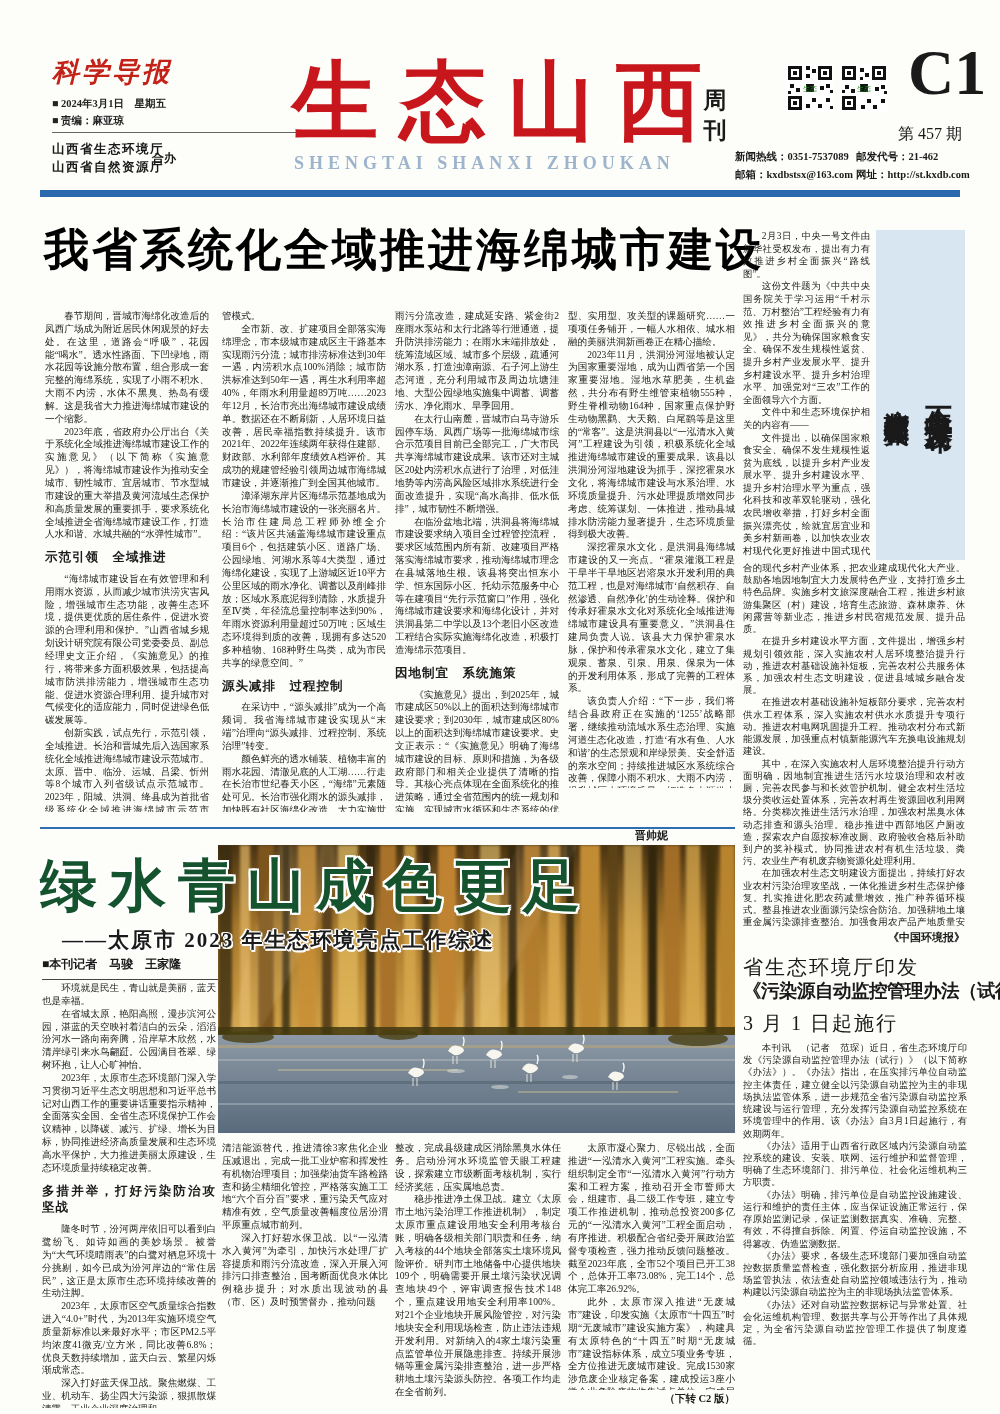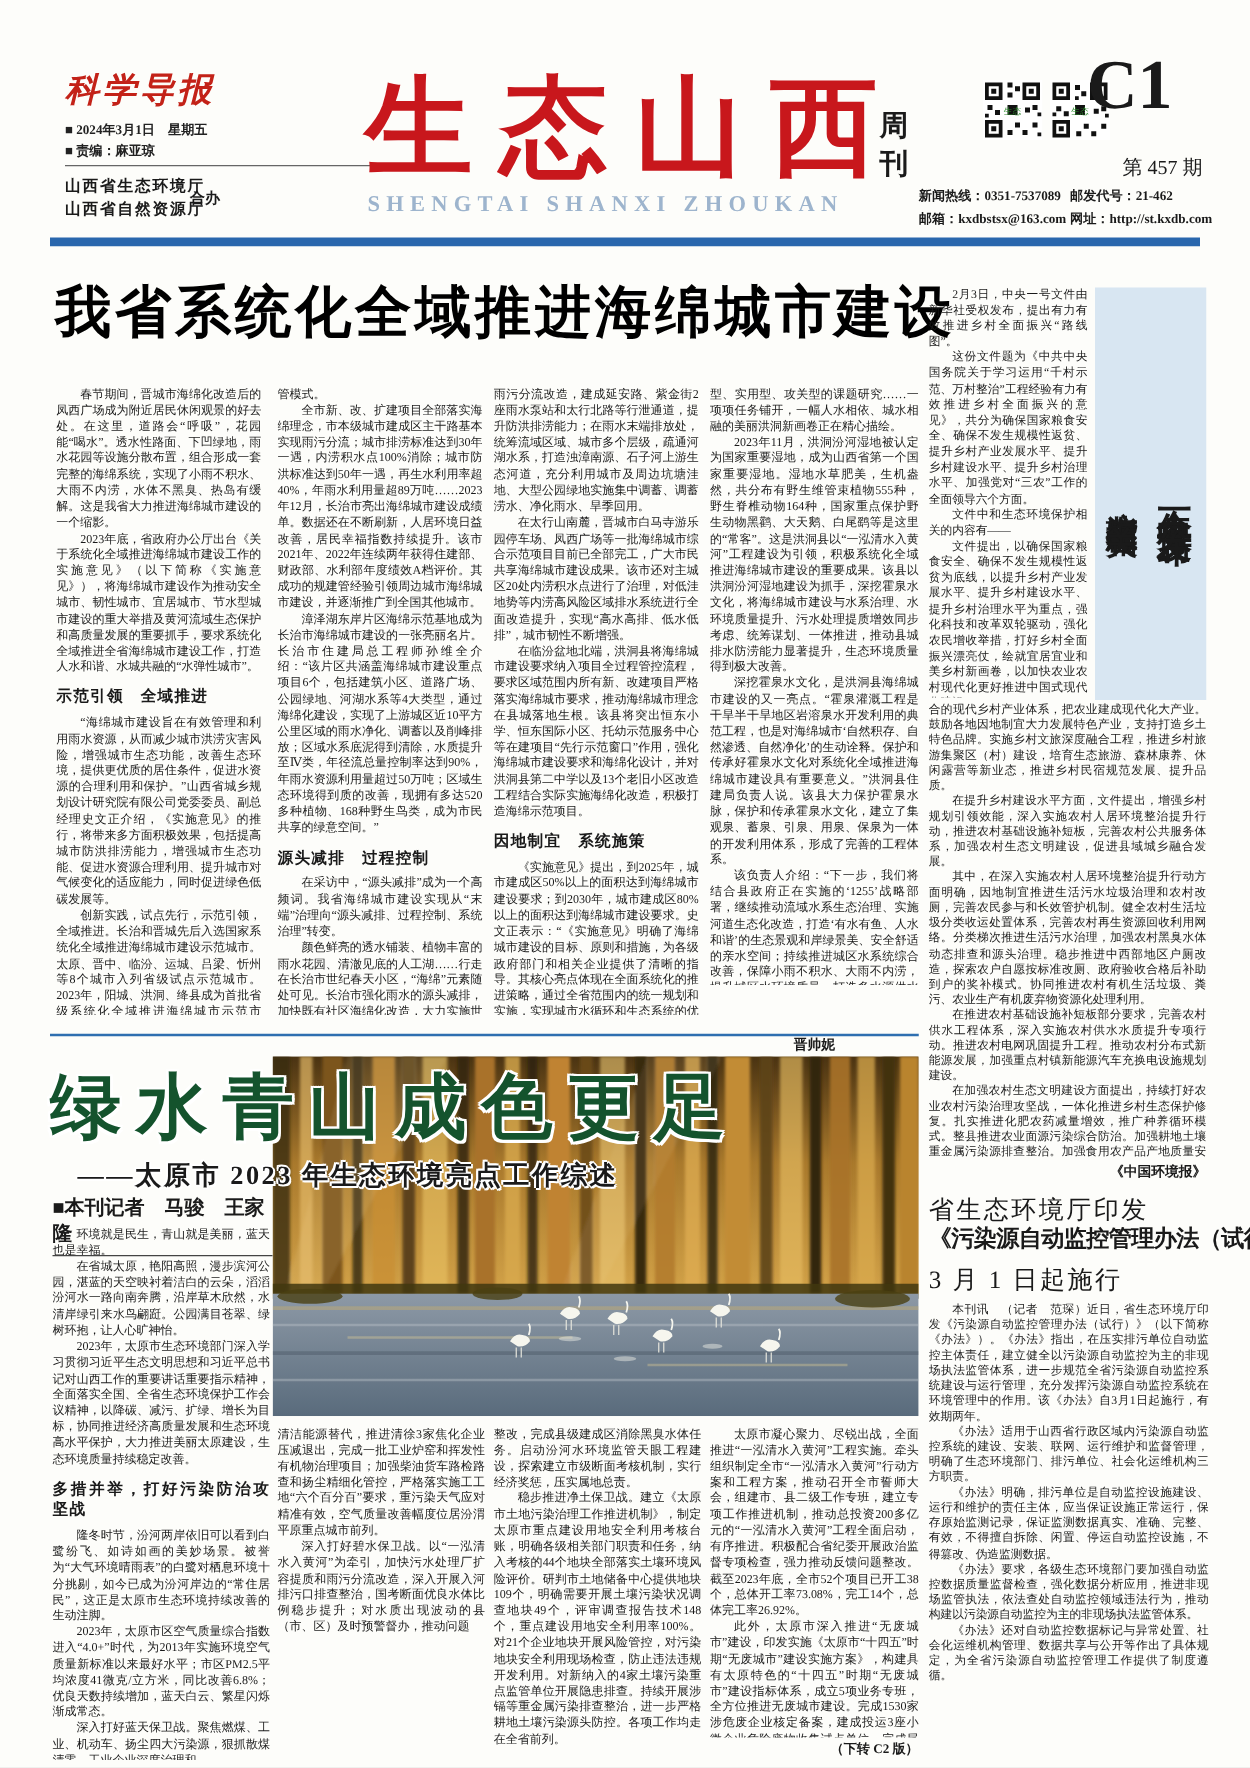--- a/index.html
+++ b/index.html
@@ -14,21 +14,21 @@
   .editor-line{left:52px;top:114px;font-size:10.5px;font-weight:bold;color:#222}
   .head-rule{left:52px;top:132px;width:290px;height:1px;background:#666}
   .org1{left:52px;top:141px;font-size:12.5px;font-weight:bold;letter-spacing:1.5px}
   .org2{left:52px;top:159px;font-size:12.5px;font-weight:bold;letter-spacing:1.5px}
   .org-suffix{left:152px;top:150px;font-size:12px;font-weight:bold}
   .big-title{left:292px;top:44px;font-size:86px;font-weight:900;color:#c8171c;letter-spacing:22px;white-space:nowrap}
   .title-side{left:700px;top:86px;width:30px;font-size:23px;font-weight:bold;line-height:1.3;text-align:center}
   .pinyin{left:294px;top:153px;font-size:18px;font-weight:bold;color:#9db4cd;letter-spacing:5px;white-space:nowrap}
   .qr1{left:786px;top:64px;width:48px;height:48px}
   .qr2{left:840px;top:64px;width:48px;height:48px}
-  .page-code{left:856px;top:36px;width:82px;font-size:56px;font-weight:900;text-align:right;font-family:"Liberation Serif",serif}
+  .page-code{left:908px;top:36px;width:82px;font-size:64px;font-weight:900;text-align:left;font-family:"Liberation Serif",serif}
   .issue{left:840px;top:124px;width:122px;font-size:16px;text-align:right}
   .contact{font-size:10.5px;font-weight:bold;white-space:nowrap}
   .c-r1a{left:735px;top:150px}.c-r1b{left:856px;top:150px}
   .c-r2a{left:735px;top:168px}.c-r2b{left:856px;top:168px}
   .blue-bar{left:40px;top:190px;width:920px;height:7px;background:#2a67ad}
 
   
   .col{position:absolute;overflow:hidden;font-size:9.6px;line-height:1.34;text-align:justify}
   .para{margin:0;text-indent:2em;text-align:justify}
   .noindent{text-indent:0}
@@ -54,21 +54,21 @@
   .sb-source{left:743px;top:930px;width:222px;font-size:11px;font-weight:bold;text-align:right}
 
   
   .feat-sep{left:40px;top:827px;width:695px;height:2px;background:#2f6fb0}
   .photo-wrap{left:218px;top:845px;width:517px;height:288px;overflow:hidden;z-index:1}
   .feat-headline{left:40px;top:848px;font-size:57px;font-weight:900;letter-spacing:12px;white-space:nowrap;
      color:#14532d;z-index:5;
      text-shadow:2px 0 0 #fff,-2px 0 0 #fff,0 2px 0 #fff,0 -2px 0 #fff,2px 2px 0 #fff,-2px -2px 0 #fff,2px -2px 0 #fff,-2px 2px 0 #fff}
   .feat-subtitle{left:62px;top:926px;font-size:21px;font-weight:bold;letter-spacing:2px;white-space:nowrap;z-index:5;
      text-shadow:1.5px 0 0 #fff,-1.5px 0 0 #fff,0 1.5px 0 #fff,0 -1.5px 0 #fff,1.5px 1.5px 0 #fff,-1.5px -1.5px 0 #fff}
-  .feat-byline{left:42px;top:956px;width:176px;font-size:16px;font-weight:bold;
+  .feat-byline{left:42px;top:956px;width:176px;font-size:12px;font-weight:bold;
      font-family:"Liberation Sans","DejaVu Sans",sans-serif;border-bottom:1.5px solid #444;padding-bottom:6px;z-index:5}
   .f-col1{left:42px;top:982px;width:174px;height:426px}
   .f-col2{left:222px;top:1142px;width:166px;height:266px}
   .f-col3{left:395px;top:1142px;width:166px;height:266px}
   .f-col4{left:568px;top:1142px;width:167px;height:248px}
   .f-cont{left:568px;top:1392px;width:167px;font-size:10.5px;font-weight:bold;text-align:right}
 
   
   .n-t1{left:743px;top:954px;font-size:20px;letter-spacing:2px}
   .n-t2{left:743px;top:978px;width:224px;font-size:18.5px;font-weight:900;letter-spacing:-0.5px;white-space:nowrap}
@@ -204,22 +204,22 @@
       <p class="para">文件中和生态环境保护相关的内容有——</p>
       <p class="para">文件提出，以确保国家粮食安全、确保不发生规模性返贫为底线，以提升乡村产业发展水平、提升乡村建设水平、提升乡村治理水平为重点，强化科技和改革双轮驱动，强化农民增收举措，打好乡村全面振兴漂亮仗，绘就宜居宜业和美乡村新画卷，以加快农业农村现代化更好推进中国式现代化建设。</p>
     </div>
   <div class="abs vblock">
     <div class="vh1">今年中央一号文件发布</div>
     <div class="vh2">这些内容与生态环保相关</div>
   </div>
   <div class="col sb-wide">
       <p class="para noindent">合的现代乡村产业体系，把农业建成现代化大产业。鼓励各地因地制宜大力发展特色产业，支持打造乡土特色品牌。实施乡村文旅深度融合工程，推进乡村旅游集聚区（村）建设，培育生态旅游、森林康养、休闲露营等新业态，推进乡村民宿规范发展、提升品质。</p>
       <p class="para">在提升乡村建设水平方面，文件提出，增强乡村规划引领效能，深入实施农村人居环境整治提升行动，推进农村基础设施补短板，完善农村公共服务体系，加强农村生态文明建设，促进县域城乡融合发展。</p>
+      <p class="para">在推进农村基础设施补短板部分要求，完善农村供水工程体系，深入实施农村供水水质提升专项行动。推进农村电网巩固提升工程。推动农村分布式新能源发展，加强重点村镇新能源汽车充换电设施规划建设。</p>
       <p class="para">其中，在深入实施农村人居环境整治提升行动方面明确，因地制宜推进生活污水垃圾治理和农村改厕，完善农民参与和长效管护机制。健全农村生活垃圾分类收运处置体系，完善农村再生资源回收利用网络。分类梯次推进生活污水治理，加强农村黑臭水体动态排查和源头治理。稳步推进中西部地区户厕改造，探索农户自愿按标准改厕、政府验收合格后补助到户的奖补模式。协同推进农村有机生活垃圾、粪污、农业生产有机废弃物资源化处理利用。</p>
-      <p class="para">在推进农村基础设施补短板部分要求，完善农村供水工程体系，深入实施农村供水水质提升专项行动。推进农村电网巩固提升工程。推动农村分布式新能源发展，加强重点村镇新能源汽车充换电设施规划建设。</p>
       <p class="para">在加强农村生态文明建设方面提出，持续打好农业农村污染治理攻坚战，一体化推进乡村生态保护修复。扎实推进化肥农药减量增效，推广种养循环模式。整县推进农业面源污染综合防治。加强耕地土壤重金属污染源排查整治。加强食用农产品产地质量安全控制和产品检测，提升“从农田到餐桌”全过程食品安全监管能力。推进兽用抗菌药使用减量化行动。强化重大动物疫病和重点人畜共患病防控。持续巩固长江十年禁渔成效。加快推进长江中上游坡耕地水土流失治理，扎实推进黄河流域深度节水控水。推进水系连通、水源涵养、水土保持，复苏河湖生态环境，强化地下水超采治理。加强荒漠化综合防治，探索“草光互补”模式。全力打好“三北”工程攻坚战，鼓励通过多种方式组织农民群众参与项目建设。优化草原生态保护补奖政策，健全对超载过牧的约束机制。加强森林草原防灭火。实施古树名木抢救保护行动。</p>
     </div>
   <div class="abs sb-source">《中国环境报》</div>
 
   <div class="abs feat-sep"></div>
 
   <div class="abs photo-wrap">
     <svg viewBox="0 0 517 288" width="517" height="288" preserveAspectRatio="none">
       <defs>
         <linearGradient id="trees" x1="0" y1="0" x2="0" y2="1">

